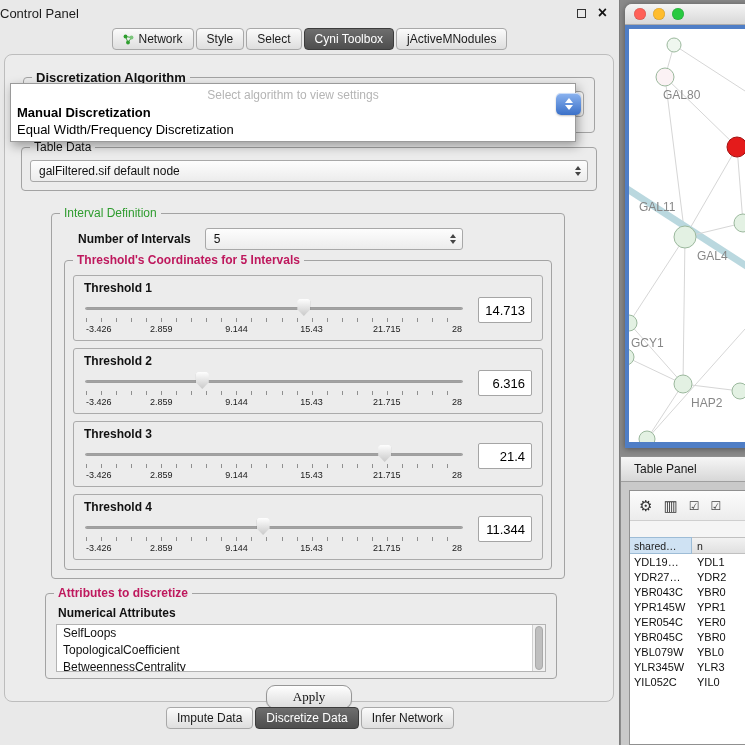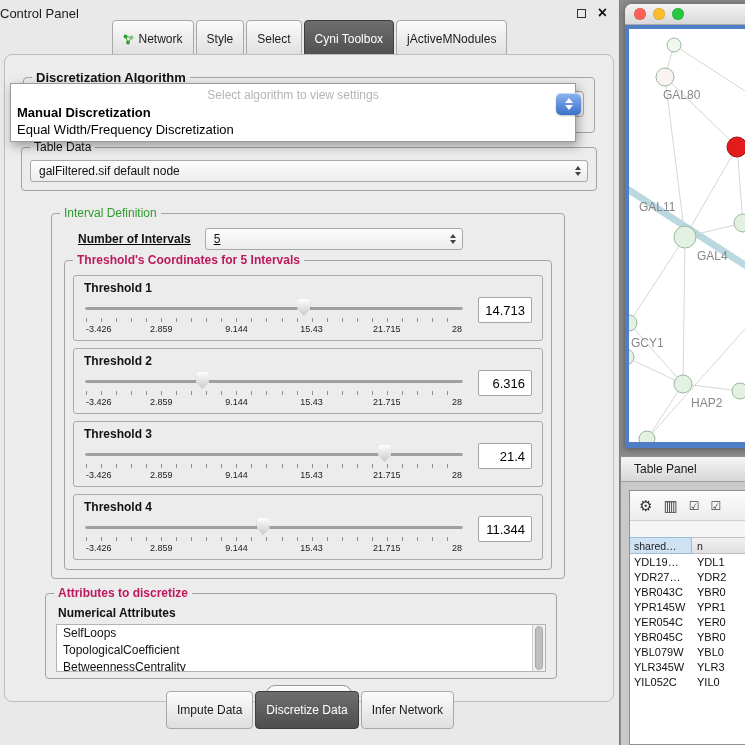--- a/index.html
+++ b/index.html
@@ -9,21 +9,21 @@
 
   
   .left-panel { position:absolute; left:0; top:0; width:620px; height:745px; background:#e9e9e9; border-right:1px solid #7d7d7d; }
   .titlebar { height:26px; display:flex; align-items:center; justify-content:space-between; padding:0 12px 0 0; }
   .titlebar .title { font-size:13px; color:#1c1c1c; }
   .win-icons { display:flex; align-items:center; gap:12px; }
   .float-icon { width:9px; height:9px; border:1.5px solid #333; display:inline-block; }
   .close-icon { font-size:16px; font-weight:bold; color:#111; line-height:1; }
 
   .tabbar { display:flex; justify-content:center; align-items:center; height:26px; }
-  .tab { display:flex; align-items:center; gap:5px; font-size:12px; color:#1a1a1a; padding:12px 10px; background:linear-gradient(#fbfbfb,#dedede); border:1px solid #a8a8a8; border-radius:4px; margin:0 1px; line-height:1; white-space:nowrap; cursor:default; }
+  .tab { display:flex; align-items:center; gap:5px; font-size:12px; color:#1a1a1a; padding:4px 10px; background:linear-gradient(#fbfbfb,#dedede); border:1px solid #a8a8a8; border-radius:4px; margin:0 1px; line-height:1; white-space:nowrap; cursor:default; }
   .tab.selected { background:linear-gradient(#6e6e6e,#4e4e4e); color:#fff; border-color:#3c3c3c; }
   .tab-icon svg { display:block; }
 
   .content { position:absolute; left:4px; right:5px; top:54px; height:648px; background:#ececec; border:1px solid #bdbdbd; border-radius:8px; padding:0 16px; }
 
   .groupbox { position:relative; border:1px solid #a3a3a3; border-radius:4px; }
   .group-label { position:absolute; top:-8px; left:8px; background:#ececec; padding:0 4px; font-size:12px; color:#111; line-height:15px; white-space:nowrap; }
   .group-label.bold { font-weight:bold; font-size:13px; }
   .group-label.green { color:#2f9c2f; }
   .group-label.blue { color:#be185d;font-weight:bold; }
@@ -40,21 +40,21 @@
   .popup-option.bold { font-weight:bold; }
 
   .table-data-group { margin:14px 0 0; padding:12px 8px 8px; }
   .combo-flat { position:relative; height:22px; background:linear-gradient(#fdfdfd,#ececec); border:1px solid #a8a8a8; border-radius:3px; display:flex; align-items:center; font-size:12px; color:#111; padding:0 22px 0 8px; }
   .mini-arrows { position:absolute; right:6px; top:50%; transform:translateY(-50%); display:flex; flex-direction:column; gap:2px; }
   .mini-arrows i { display:block; width:0; height:0; border-left:3.5px solid transparent; border-right:3.5px solid transparent; }
   .mini-arrows .u { border-bottom:4px solid #444; }
   .mini-arrows .d { border-top:4px solid #444; }
 
   .interval-group { margin:22px 32px 0 30px; padding:0 0 8px; }
-  .intervals-row { display:flex; align-items:center; gap:14px; margin:14px 10px 10px 26px;text-decoration:underline; }
+  .intervals-row { display:flex; align-items:center; gap:14px; margin:14px 10px 10px 26px; }
   .intervals-label { font-size:12px; font-weight:bold; color:#111; }
   .intervals-combo { width:258px; }
 
   .thresholds-group { margin:10px 12px 0; padding:14px 8px 2px; }
   .threshold-box { border:1px solid #ababab; border-radius:3px; margin-bottom:7px; padding:5px 10px 3px; background:#ececec; }
   .t-label { font-size:12px; font-weight:bold; margin-bottom:2px; color:#111; }
   .t-row { display:flex; align-items:flex-start; gap:14px; }
   .slider { flex:1; position:relative; height:38px; margin-top:2px; }
   .track { position:absolute; left:1px; right:1px; top:8px; height:3px; background:#c6c6c6; border:1px solid #9e9e9e; border-radius:2px; box-shadow:inset 0 1px 1px rgba(0,0,0,.2); }
   .thumb { position:absolute; top:0; width:13px; height:17px; background:linear-gradient(#fefefe,#c9c9c9); clip-path:polygon(15% 0,85% 0,100% 12%,100% 60%,50% 100%,0 60%,0 12%); filter:drop-shadow(0 1px 1px rgba(0,0,0,.4)); }

